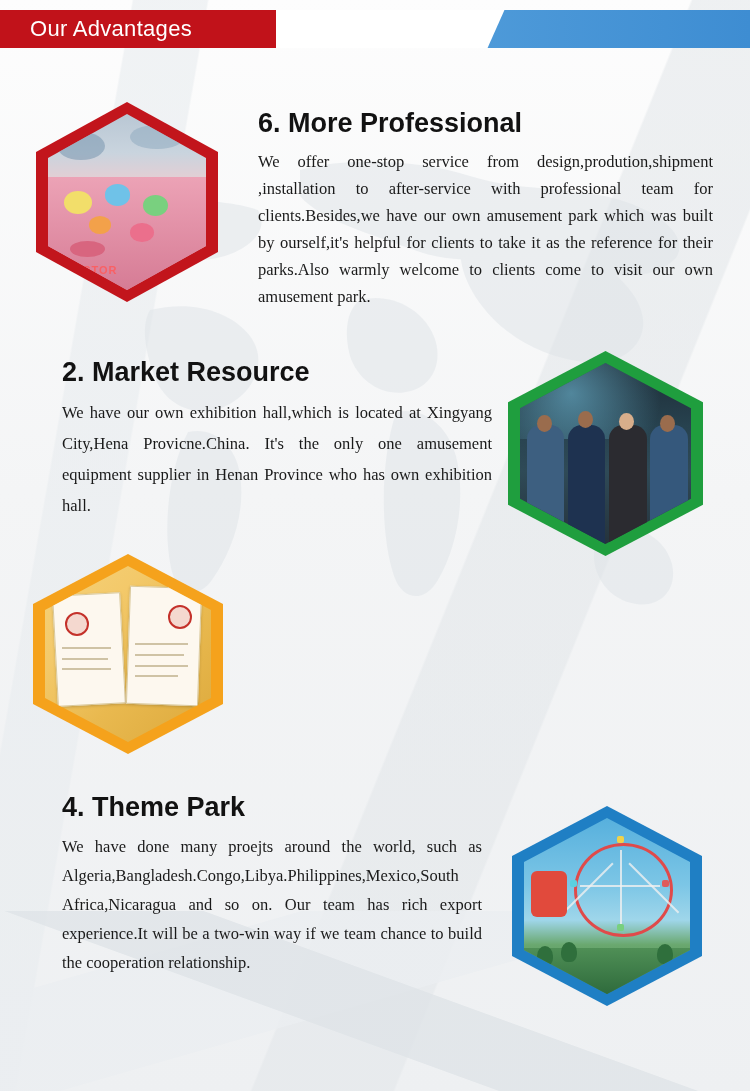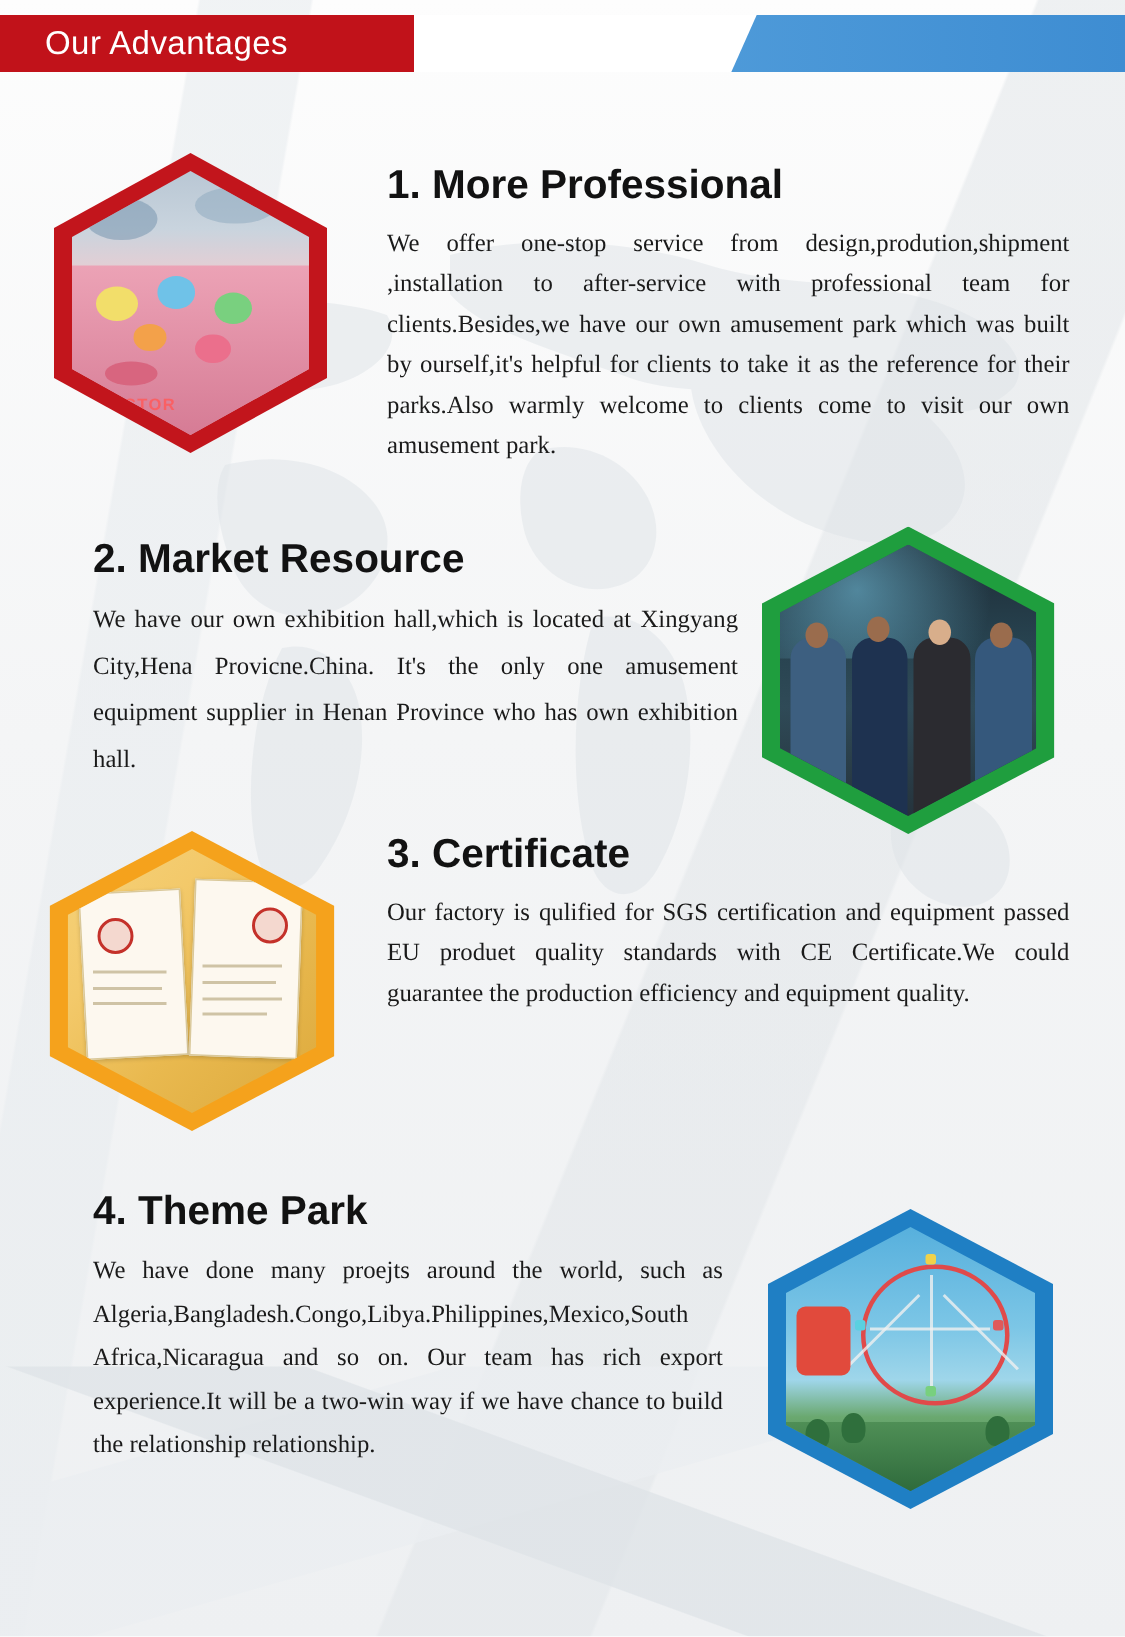--- a/index.html
+++ b/index.html
@@ -335,21 +335,21 @@
             <div class="blob" style="left:60%;top:46%;width:16%;height:12%;background:#79d07f"></div>
             <div class="blob" style="left:26%;top:58%;width:14%;height:10%;background:#f3a14a"></div>
             <div class="blob" style="left:52%;top:62%;width:15%;height:11%;background:#eb6f8c"></div>
             <div class="blob" style="left:14%;top:72%;width:22%;height:9%;background:#d8657f"></div>
             <div class="watermark">VICTOR</div>
           </div>
         </div>
       </div>
     </div>
     <div class="txt">
-      <h2 class="sec-title">1. More Professional</h2>
+      <h2 class="sec-title">6. More Professional</h2>
       <p class="sec-body">We offer one-stop service from design,prodution,shipment ,installation to after-service with professional team for clients.Besides,we have our own amusement park which was built by ourself,it's helpful for clients to take it as the reference for their parks.Also warmly welcome to clients come to visit our own amusement park.</p>
     </div>
   </div>
 
   <div class="block" id="sec2">
     <div class="hexwrap">
       <div class="hex-outer" style="background:#1f9e3e">
         <div class="hex-inner">
           <div class="photo team-photo">
             <div class="glow"></div>
@@ -383,24 +383,20 @@
             <div class="line" style="left:10%;top:46%;width:30%"></div>
             <div class="line" style="left:10%;top:52%;width:28%"></div>
             <div class="line" style="left:10%;top:58%;width:30%"></div>
             <div class="line" style="left:54%;top:44%;width:32%"></div>
             <div class="line" style="left:54%;top:50%;width:30%"></div>
             <div class="line" style="left:54%;top:56%;width:32%"></div>
             <div class="line" style="left:54%;top:62%;width:26%"></div>
           </div>
         </div>
       </div>
-    </div>
-    <div class="txt">
-      <h2 class="sec-title">3. Certificate</h2>
-      <p class="sec-body">Our factory is qulified for SGS certification and equipment passed EU produet quality standards with CE Certificate.We could guarantee the  production efficiency and equipment quality.</p>
     </div>
   </div>
 
   <div class="block" id="sec4">
     <div class="hexwrap">
       <div class="hex-outer" style="background:#1f7fc4">
         <div class="hex-inner">
           <div class="photo wheel-photo">
             <div class="wheel" style="left:30%;top:14%;width:56%;height:50%"></div>
             <div class="spoke" style="left:58%;top:18%;width:2px;height:42%;"></div>
@@ -415,17 +411,17 @@
             <div class="tree" style="left:8%"></div>
             <div class="tree" style="left:22%;bottom:18%"></div>
             <div class="tree" style="left:80%;bottom:17%"></div>
             <div class="blob" style="position:absolute;left:4%;top:30%;width:22%;height:26%;background:#e14a3c;border-radius:6px"></div>
           </div>
         </div>
       </div>
     </div>
     <div class="txt">
       <h2 class="sec-title">4. Theme Park</h2>
-      <p class="sec-body">We have done many proejts around the world, such as Algeria,Bangladesh.Congo,Libya.Philippines,Mexico,South Africa,Nicaragua and so on. Our team has rich export experience.It will be a two-win way if we have chance to build the relationship relationship.</p>
+      <p class="sec-body">We have done many proejts around the world, such as Algeria,Bangladesh.Congo,Libya.Philippines,Mexico,South Africa,Nicaragua and so on. Our team has rich export experience.It will be a two-win way if we team chance to build the cooperation relationship.</p>
     </div>
   </div>
 
 </div>
 
 </body></html>

